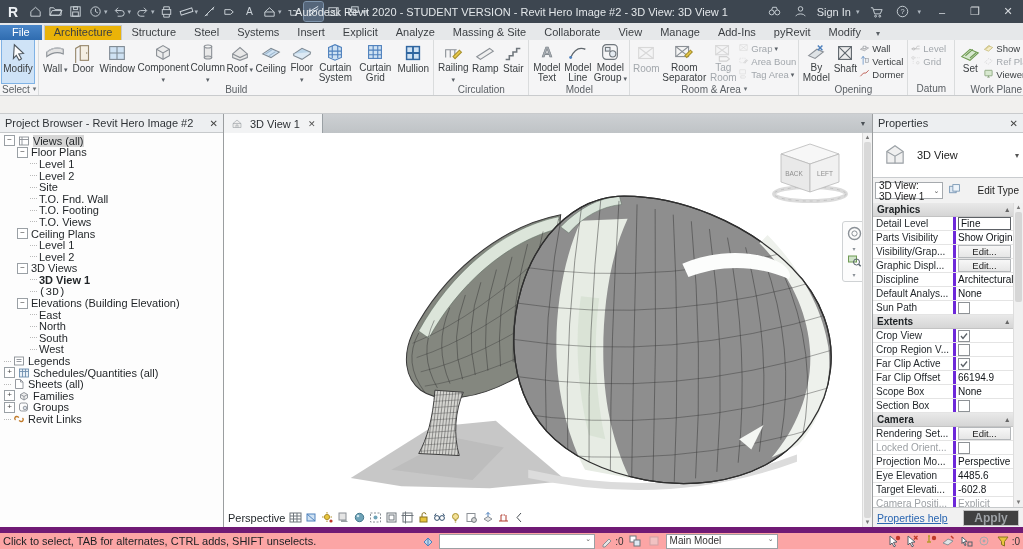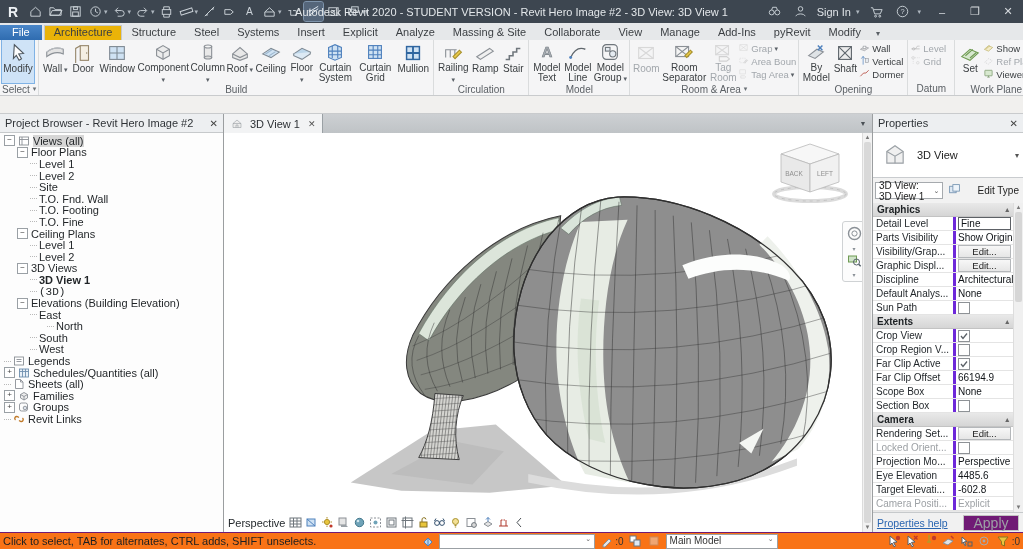--- a/index.html
+++ b/index.html
@@ -89,23 +89,23 @@
   .pval{flex:1;padding:0 2px;display:flex;align-items:center;white-space:nowrap;overflow:hidden;color:#101418;font-size:10px;}
   .editbox{flex:1;border:1px solid #5d6166;background:#fff;height:11px;display:flex;align-items:center;padding:0 2px;}
   .vbtn{flex:1;margin:1px 0;border:1px solid #b4b7ba;background:linear-gradient(#f7f7f7,#e6e6e6);font-size:9.5px;display:flex;align-items:center;justify-content:center;color:#222;}
   .cbox{width:10px;height:10px;border:1px solid #8e9296;background:#fff;display:flex;align-items:center;justify-content:center;}
   .pscroll{width:9px;flex:0 0 9px;background:#f0f0f0;border-left:1px solid #ddd;display:flex;flex-direction:column;}
   .pscroll .sar{height:9px;font-size:6px;color:#777;text-align:center;line-height:9px;}
   .pscroll .sth{height:90px;background:#d6d6d6;margin:0 1px;border-radius:2px;}
   .pscroll .strack{flex:1;}
   .pfooter{height:19px;border-top:1px solid #c6c9cb;background:#f1f1f1;display:flex;align-items:center;padding:0 4px;flex:0 0 19px;}
   .help-link{color:#2a66b1;text-decoration:underline;font-size:10.5px;}
-  .applybtn{margin-left:auto;width:54px;height:14px;background:#701a75;border:1px solid #c3c3c3;color:#9da1a5;font-size:14px;display:flex;align-items:center;justify-content:center;}
+  .applybtn{margin-left:auto;width:54px;height:14px;background:#404040;border:1px solid #c3c3c3;color:#9da1a5;font-size:12px;display:flex;align-items:center;justify-content:center;font-weight:bold;}
   
-  .statusbar{height:16px;background:#f97316;border-top:1px solid #701a75;display:flex;align-items:center;font-size:11px;color:#1b1f22;padding:0 3px;gap:4px;flex:0 0 16px;}
+  .statusbar{height:16px;background:#fca5a5;border-top:6px solid #701a75;display:flex;align-items:center;font-size:11px;color:#1b1f22;padding:0 3px;gap:4px;flex:0 0 16px;}
   .sbsel{height:13px;border:1px solid #9ba0a4;background:#fff;display:flex;align-items:flex-start;font-size:10px;padding:0 3px;color:#333;}
   .sbsel .ccaret{margin-left:auto;font-size:7px;color:#666;}
   .sbicon{width:15px;height:14px;display:flex;align-items:center;justify-content:center;}
   .sbcount{font-size:10px;color:#333;margin-left:-3px;}
 </style>
 </head>
 <body>
 
 <div class="app">
 
@@ -671,21 +671,21 @@
           <div class="trow" style="padding-left: 30px;">
             <span class="stub"></span>
             <span class="tlabel">T.O. Fnd. Wall</span>
           </div>
           <div class="trow" style="padding-left: 30px;">
             <span class="stub"></span>
             <span class="tlabel">T.O. Footing</span>
           </div>
           <div class="trow" style="padding-left: 30px;">
             <span class="stub"></span>
-            <span class="tlabel">T.O. Fine</span>
+            <span class="tlabel">T.O. Views</span>
           </div>
           <div class="trow" style="padding-left: 17px;">
             <span class="exp">−</span>
             <span class="tlabel">Ceiling Plans</span>
           </div>
           <div class="trow" style="padding-left: 30px;">
             <span class="stub"></span>
             <span class="tlabel">Level 1</span>
           </div>
           <div class="trow" style="padding-left: 30px;">
@@ -705,21 +705,21 @@
             <span class="tlabel">(3D)</span>
           </div>
           <div class="trow" style="padding-left: 17px;">
             <span class="exp">−</span>
             <span class="tlabel">Elevations (Building Elevation)</span>
           </div>
           <div class="trow" style="padding-left: 30px;">
             <span class="stub"></span>
             <span class="tlabel">East</span>
           </div>
-          <div class="trow" style="padding-left: 47px;">
+          <div class="trow" style="padding-left: 30px;">
             <span class="stub"></span>
             <span class="tlabel">North</span>
           </div>
           <div class="trow" style="padding-left: 30px;">
             <span class="stub"></span>
             <span class="tlabel">South</span>
           </div>
           <div class="trow" style="padding-left: 30px;">
             <span class="stub"></span>
             <span class="tlabel">West</span>

